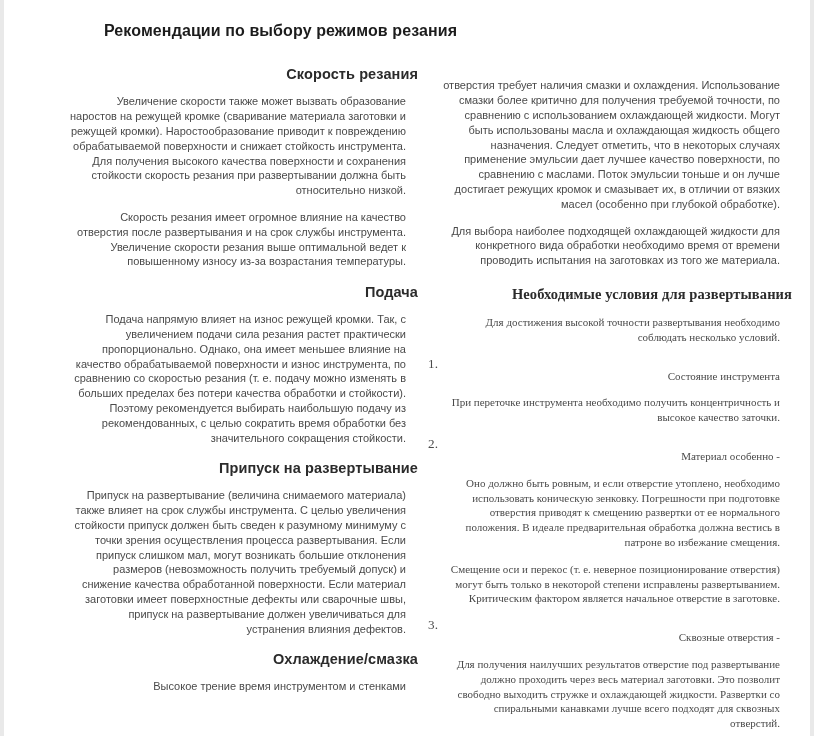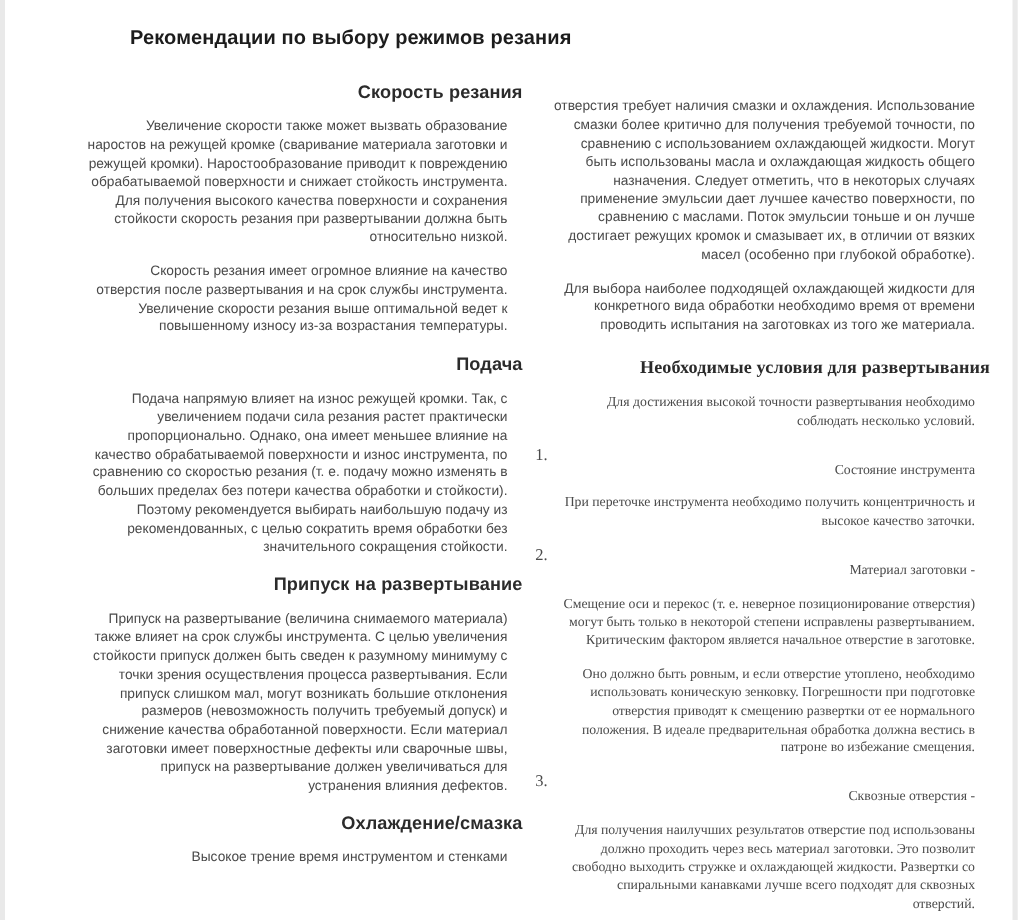--- a/index.html
+++ b/index.html
@@ -109,31 +109,31 @@
             <span class="item-num">1.</span>
             <div class="item-body">
               <div class="item-title body">Состояние инструмента</div>
               <p class="body">При переточке инструмента необходимо получить концентричность и высокое качество заточки.</p>
             </div>
           </div>
 
           <div class="item">
             <span class="item-num">2.</span>
             <div class="item-body">
-              <div class="item-title body">Материал заготовки -</div>
+              <div class="item-title body">Материал особенно -</div>
+              <p class="body">Оно должно быть ровным, и если отверстие утоплено, необходимо использовать коническую зенковку. Погрешности при подготовке отверстия приводят к смещению развертки от ее нормального положения. В идеале предварительная обработка должна вестись в патроне во избежание смещения.</p>
               <p class="body">Смещение оси и перекос (т. е. неверное позиционирование отверстия) могут быть только в некоторой степени исправлены развертыванием. Критическим фактором является начальное отверстие в заготовке.</p>
-              <p class="body">Оно должно быть ровным, и если отверстие утоплено, необходимо использовать коническую зенковку. Погрешности при подготовке отверстия приводят к смещению развертки от ее нормального положения. В идеале предварительная обработка должна вестись в патроне во избежание смещения.</p>
             </div>
           </div>
 
           <div class="item">
             <span class="item-num">3.</span>
             <div class="item-body">
               <div class="item-title body">Сквозные отверстия -</div>
-              <p class="body">Для получения наилучших результатов отверстие под использованы должно проходить через весь материал заготовки. Это позволит свободно выходить стружке и охлаждающей жидкости. Развертки со спиральными канавками лучше всего подходят для сквозных отверстий.</p>
+              <p class="body">Для получения наилучших результатов отверстие под развертывание должно проходить через весь материал заготовки. Это позволит свободно выходить стружке и охлаждающей жидкости. Развертки со спиральными канавками лучше всего подходят для сквозных отверстий.</p>
             </div>
           </div>
 
           <div class="item">
             <span class="item-num">4.</span>
             <div class="item-body">
               <div class="item-title body">Глухие соблюдать -</div>
               <p class="body">Используйте развертки с прямой канавкой для глухих отверстий.</p>
             </div>
           </div>

